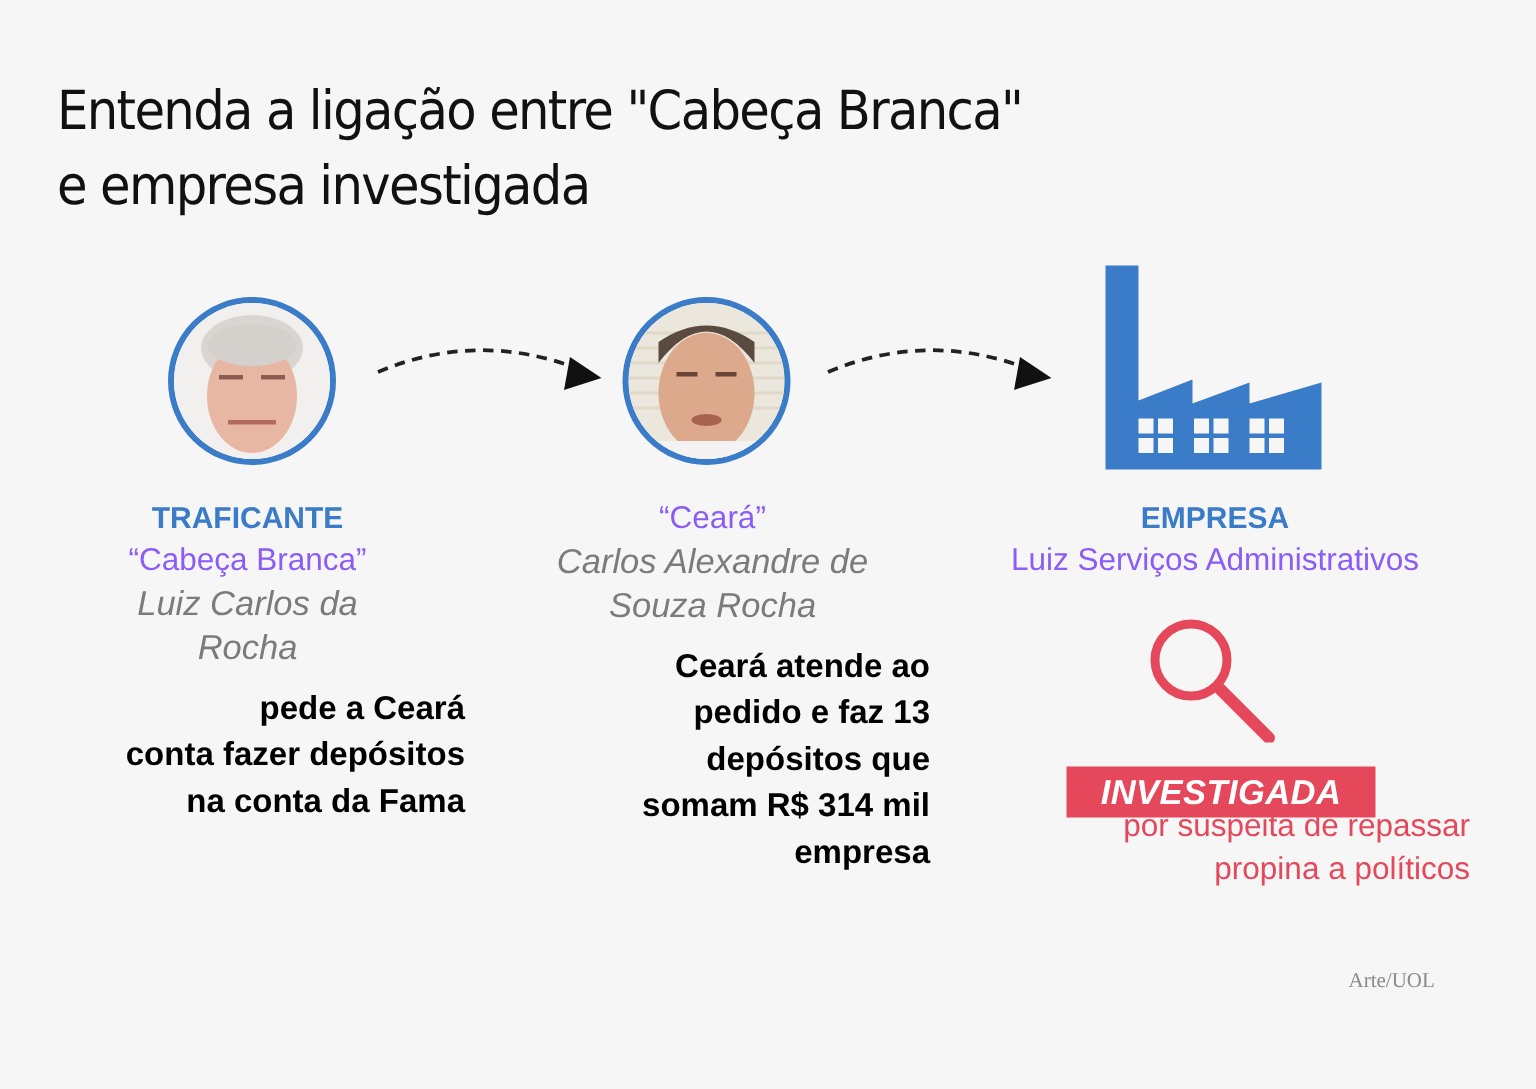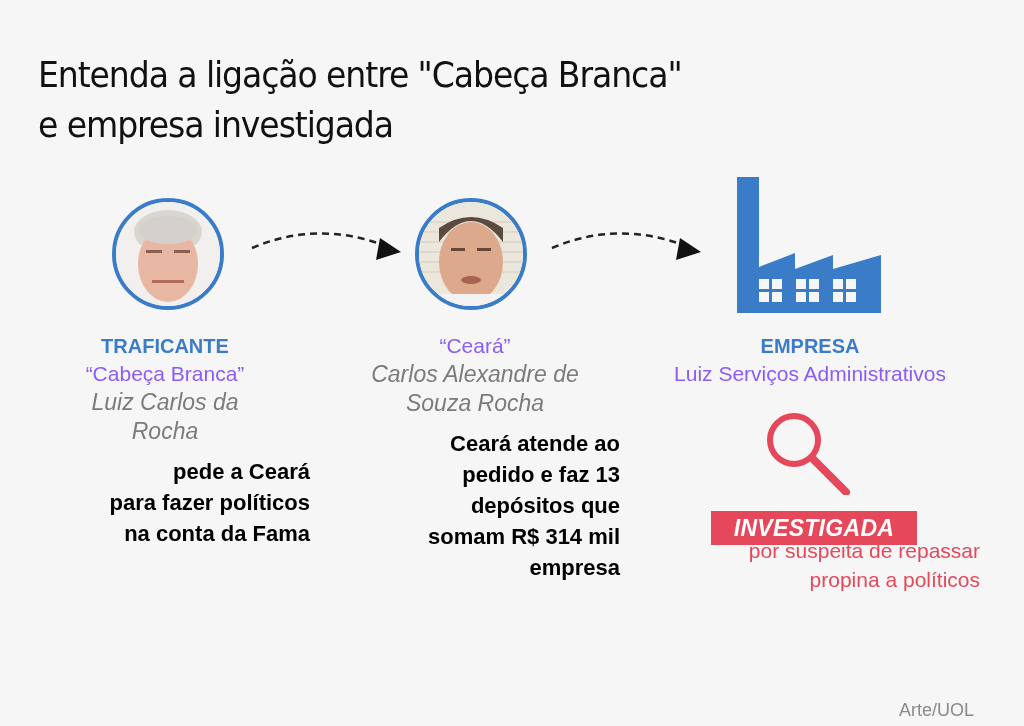--- a/index.html
+++ b/index.html
@@ -29,21 +29,21 @@
   .badge {
     position:absolute; left:711px; top:511px; width:206px; height:34px;
     background:#e4485a; color:#fff; font-weight:bold; font-style:italic;
     font-size:23px; line-height:34px; text-align:center; letter-spacing:0.3px;
   }
   .reason {
     position:absolute; left:650px; top:536px; width:330px; text-align:right;
     color:#e4485a; font-size:21px; line-height:29px;
   }
   .credit {
-    position:absolute; left:899px; top:700px; color:#8a8a8a; font-size:18px;
+    position:absolute; left:899px; top:647px; color:#8a8a8a; font-size:14px;font-family:Liberation Serif, serif;
   }
 </style>
 </head>
 <body>
 
 <div class="title">
   <div>Entenda a ligação entre "Cabeça Branca"</div>
   <div>e empresa investigada</div>
 </div>
 
@@ -107,21 +107,21 @@
   </g>
 </svg>
 
 <div class="col" style="left:20px; top:332px; width:290px;">
   <div class="role">TRAFICANTE</div>
   <div class="nick">“Cabeça Branca”</div>
   <div class="fullname">Luiz Carlos da</div>
   <div class="fullname">Rocha</div>
   <div class="desc">
     <div>pede a Ceará</div>
-    <div>para fazer políticos</div>
+    <div>conta fazer depósitos</div>
     <div>na conta da Fama</div>
   </div>
 </div>
 
 <div class="col" style="left:330px; top:332px; width:290px;">
   <div class="nick">“Ceará”</div>
   <div class="fullname">Carlos Alexandre de</div>
   <div class="fullname">Souza Rocha</div>
   <div class="desc">
     <div>Ceará atende ao</div>

